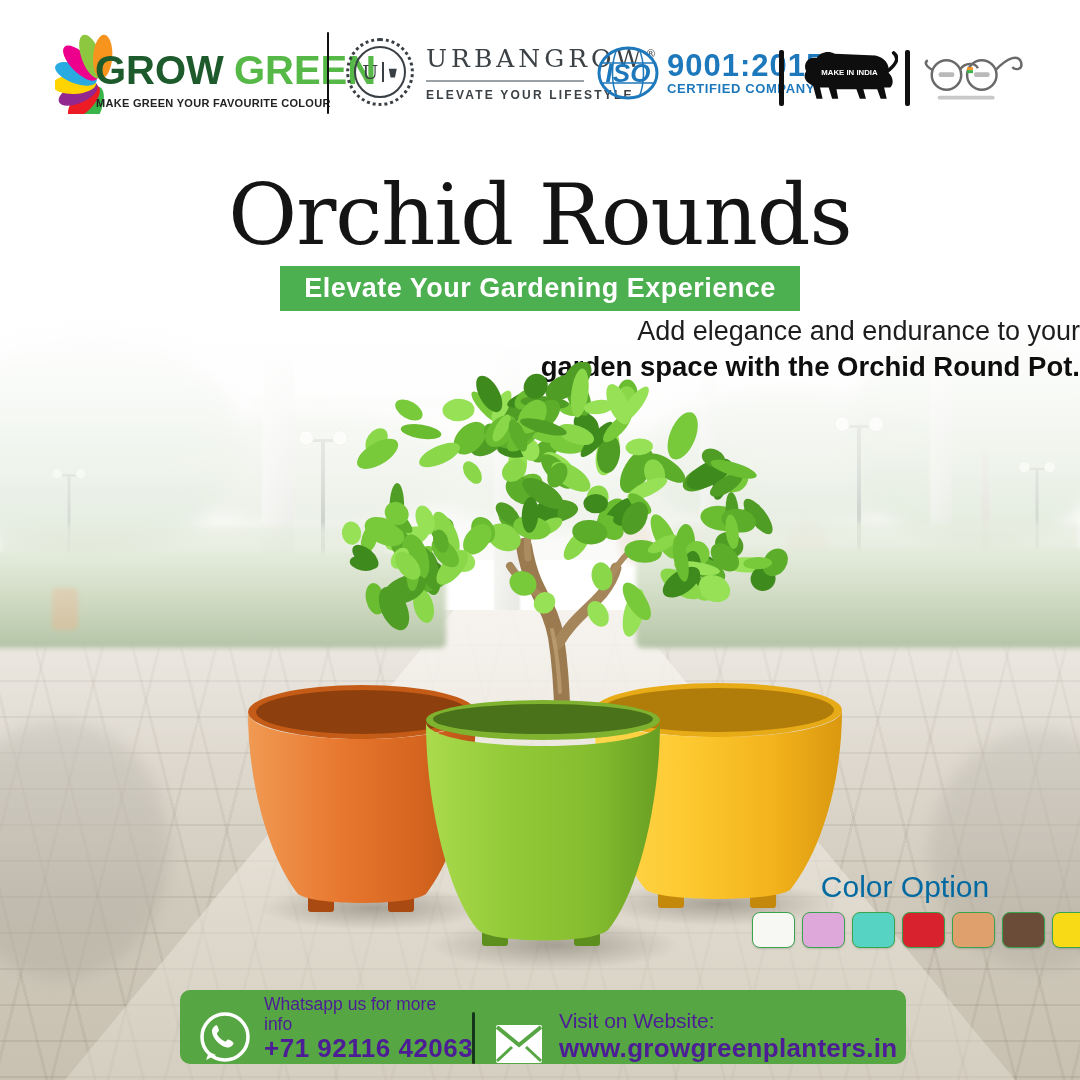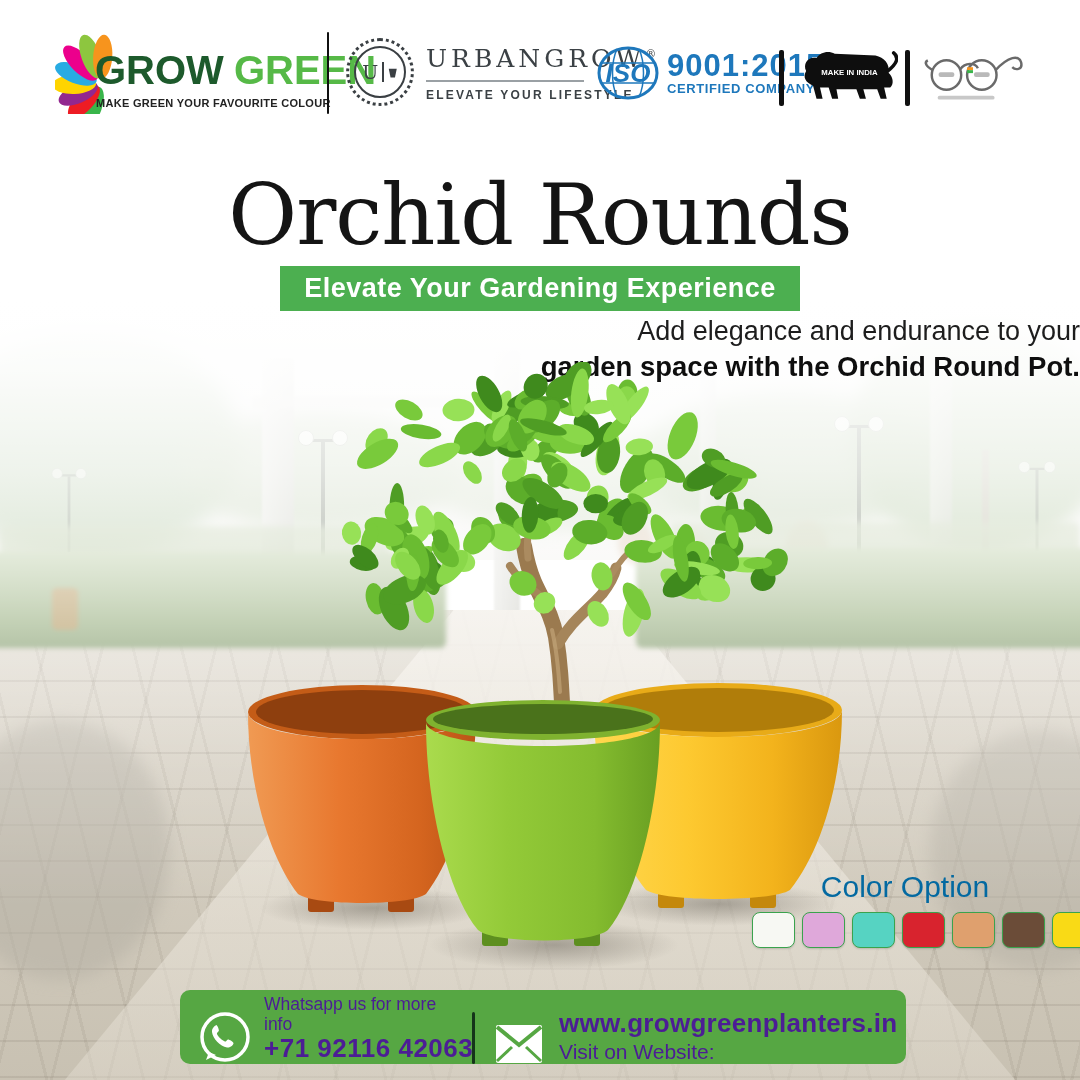--- a/index.html
+++ b/index.html
@@ -466,18 +466,18 @@
       <div id="wa-label">Whatsapp us for more info</div>
       <div id="wa-number">+71 92116 42063</div>
     </div>
     <div id="foot-div"></div>
     <svg id="mail-icon" width="48" height="40" viewBox="0 0 48 40">
       <rect x="1" y="1" width="46" height="38" rx="2" fill="#ffffff"></rect>
       <path d="M2,3 L24,21 L46,3" stroke="#56a743" stroke-width="4" fill="none"></path>
       <path d="M2,37 L17,23 M46,37 L31,23" stroke="#56a743" stroke-width="3" fill="none"></path>
     </svg>
     <div id="web-texts">
+      <div id="web-label">Visit on Website:</div>
       <div id="web-url">www.growgreenplanters.in</div>
-      <div id="web-label">Visit on Website:</div>
     </div>
   </div>
 
 </div>
 
 </body></html>

